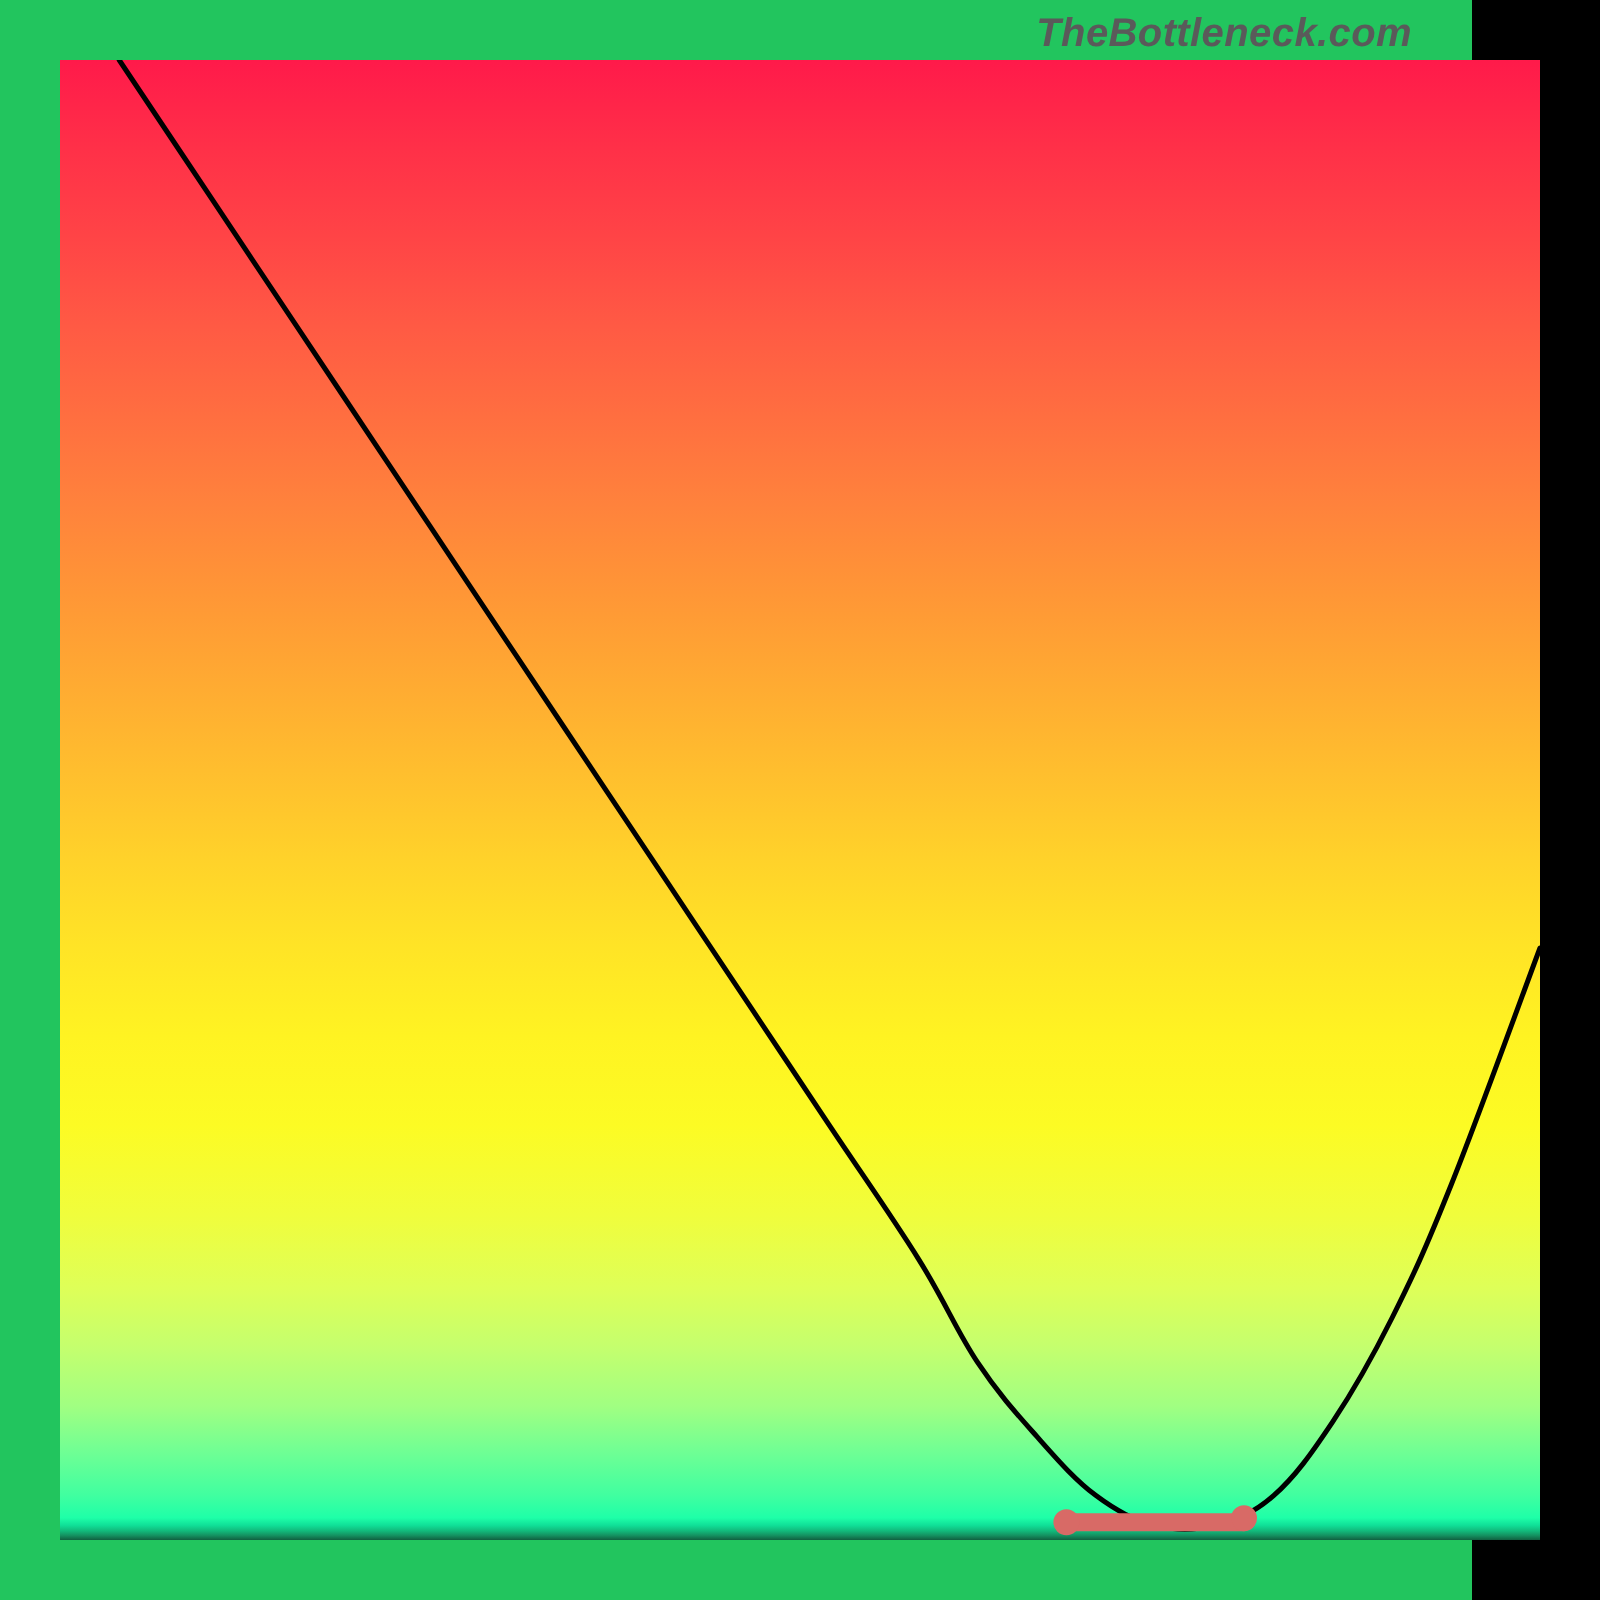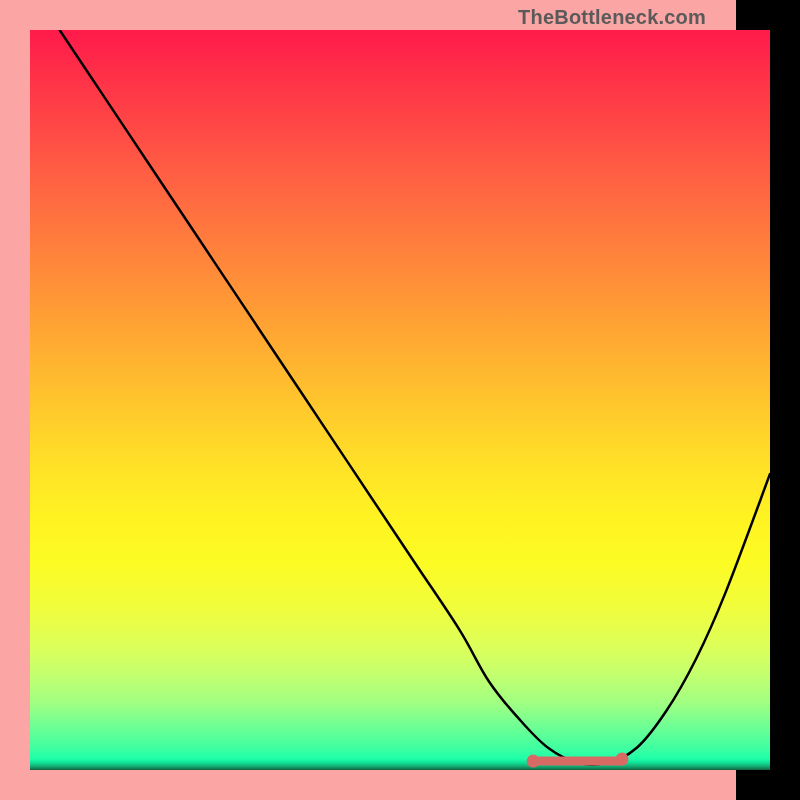--- a/index.html
+++ b/index.html
@@ -7,21 +7,22 @@
     padding: 0;
     width: 800px;
     height: 800px;
     background: #000;
     overflow: hidden;
   }
   .container {
     position: relative;
     width: 736px;
     height: 800px;
-    background: #fca5a5;
+    background: #22c55e;
+    font-style: italic;
   }
   .plot-area {
     position: absolute;
     left: 30px;
     top: 30px;
     width: 740px;
     height: 740px;
     background: linear-gradient(to bottom,
       #ff1a4a 0%,
       #ff3048 6%,

